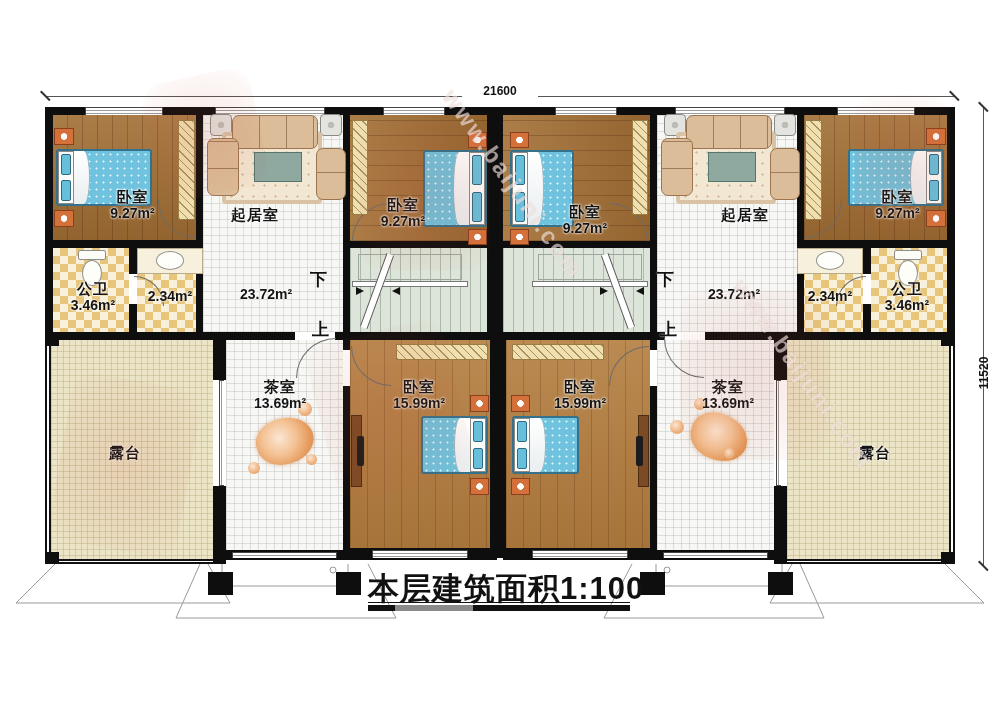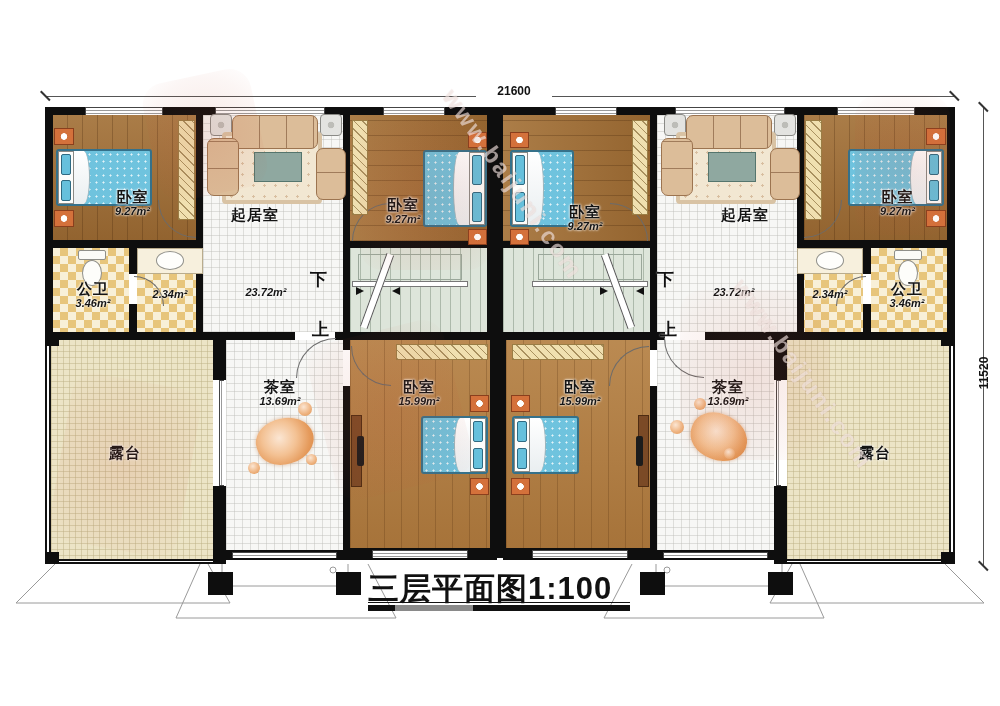--- a/index.html
+++ b/index.html
@@ -68,21 +68,21 @@
   .stone-dot{position:absolute;background:radial-gradient(circle at 40% 35%,#fbe6d3 0,#efb583 55%,#dd9150 100%);border-radius:50%;}
   .stair-rail{position:absolute;background:#fff;border:1px solid #777;box-sizing:border-box;}
   .stair-land{position:absolute;border:1px solid #9aa79a;box-sizing:border-box;}
   .stair-break{position:absolute;background:#fff;border-left:1px solid #555;border-right:1px solid #555;box-sizing:border-box;}
   .tri-r{position:absolute;width:0;height:0;border-top:4px solid transparent;border-bottom:4px solid transparent;border-left:8px solid #111;}
   .tri-l{position:absolute;width:0;height:0;border-top:4px solid transparent;border-bottom:4px solid transparent;border-right:8px solid #111;}
   
   .rlabel{position:absolute;text-align:center;font-weight:bold;color:#141414;line-height:1.15;
       text-shadow:0 0 2px #fff,0 0 3px #fff;}
   .rname{font-size:15px;letter-spacing:1px;}
-  .rarea{font-size:11px;font-style:italic;}
+  .rarea{font-size:14px;}
   .stair-dir{position:absolute;font-size:17px;font-weight:bold;color:#111;text-shadow:0 0 2px #fff;}
   
   .dimline{position:absolute;background:#555;}
   .tick{position:absolute;width:13px;height:1.5px;background:#333;transform:rotate(45deg);}
   .dimtext{position:absolute;font-size:12px;font-weight:bold;color:#111;background:#fff;text-align:center;}
   
   .title-main{position:absolute;font-size:31px;font-weight:bold;color:#111;letter-spacing:1px;white-space:nowrap;}
   .title-note{position:absolute;font-size:11.5px;font-weight:bold;color:#111;line-height:1.3;white-space:nowrap;}
   .tbar{position:absolute;background:#111;}
   
@@ -348,21 +348,21 @@
   <div class="rlabel rname" style="left:840px;top:444px;width:70px;">露台</div>
 
   <div class="stair-dir" style="left:310px;top:268px;">下</div>
   <div class="stair-dir" style="left:312px;top:318px;">上</div>
   <div class="stair-dir" style="left:657px;top:268px;">下</div>
   <div class="stair-dir" style="left:660px;top:318px;">上</div>
 
   <div class="dimline" style="left:45px;top:96px;width:910px;height:1px;"></div>
   <div class="tick" style="left:39px;top:95px;"></div>
   <div class="tick" style="left:948px;top:95px;"></div>
-  <div class="dimtext" style="left:476px;top:84px;width:76px;">21600</div>
+  <div class="dimtext" style="left:462px;top:84px;width:76px;">21600</div>
   <div class="dimline" style="left:983px;top:107px;width:1px;height:459px;"></div>
   <div class="tick" style="left:977px;top:106px;"></div>
   <div class="tick" style="left:977px;top:565px;"></div>
   <div class="dimtext" style="left:953px;top:366px;width:62px;transform:rotate(-90deg);background:transparent;">11520</div>
 
   <svg class="deco" width="1000" height="706" viewBox="0 0 1000 706">
     <path d="M55 564 L16 603 H230 L208 564" fill="none" stroke="#9a9a9a" stroke-width="1"></path>
     <path d="M945 564 L984 603 H770 L792 564" fill="none" stroke="#9a9a9a" stroke-width="1"></path>
     <path d="M200 564 L176 618 H396 L368 564" fill="none" stroke="#9a9a9a" stroke-width="1"></path>
     <path d="M632 564 L604 618 H824 L800 564" fill="none" stroke="#9a9a9a" stroke-width="1"></path>
@@ -374,21 +374,21 @@
     <line x1="782" y1="564" x2="782" y2="572" stroke="#9a9a9a" stroke-width="1"></line>
     <circle cx="333" cy="570" r="3" fill="none" stroke="#9a9a9a"></circle>
     <circle cx="667" cy="570" r="3" fill="none" stroke="#9a9a9a"></circle>
     <rect x="208" y="572" width="25" height="23" fill="#0e0e0e"></rect>
     <rect x="336" y="572" width="25" height="23" fill="#0e0e0e"></rect>
     <rect x="640" y="572" width="25" height="23" fill="#0e0e0e"></rect>
     <rect x="768" y="572" width="25" height="23" fill="#0e0e0e"></rect>
   </svg>
 
   <div class="title-main" style="left:368px;top:568px;">
-    <span>三层平面图</span><span>1:100</span>
+    <span>本层建筑面积</span><span>1:100</span>
   </div>
   <div class="tbar" style="left:368px;top:602px;width:262px;height:1px;"></div>
   <div class="tbar" style="left:368px;top:605px;width:262px;height:6px;"></div>
   <div class="tbar" style="left:395px;top:605px;width:78px;height:6px;background:#8a8a8a;"></div>
 
   <div class="wm-blob" style="left:150px;top:75px;width:110px;height:120px;transform:rotate(-12deg);"></div>
   <div class="wm-blob" style="left:360px;top:120px;width:130px;height:150px;"></div>
   <div class="wm-blob" style="left:855px;top:95px;width:95px;height:140px;"></div>
   <div class="wm-blob" style="left:320px;top:330px;width:140px;height:160px;transform:rotate(-14deg);"></div>
   <div class="wm-blob" style="left:680px;top:290px;width:150px;height:170px;"></div>

